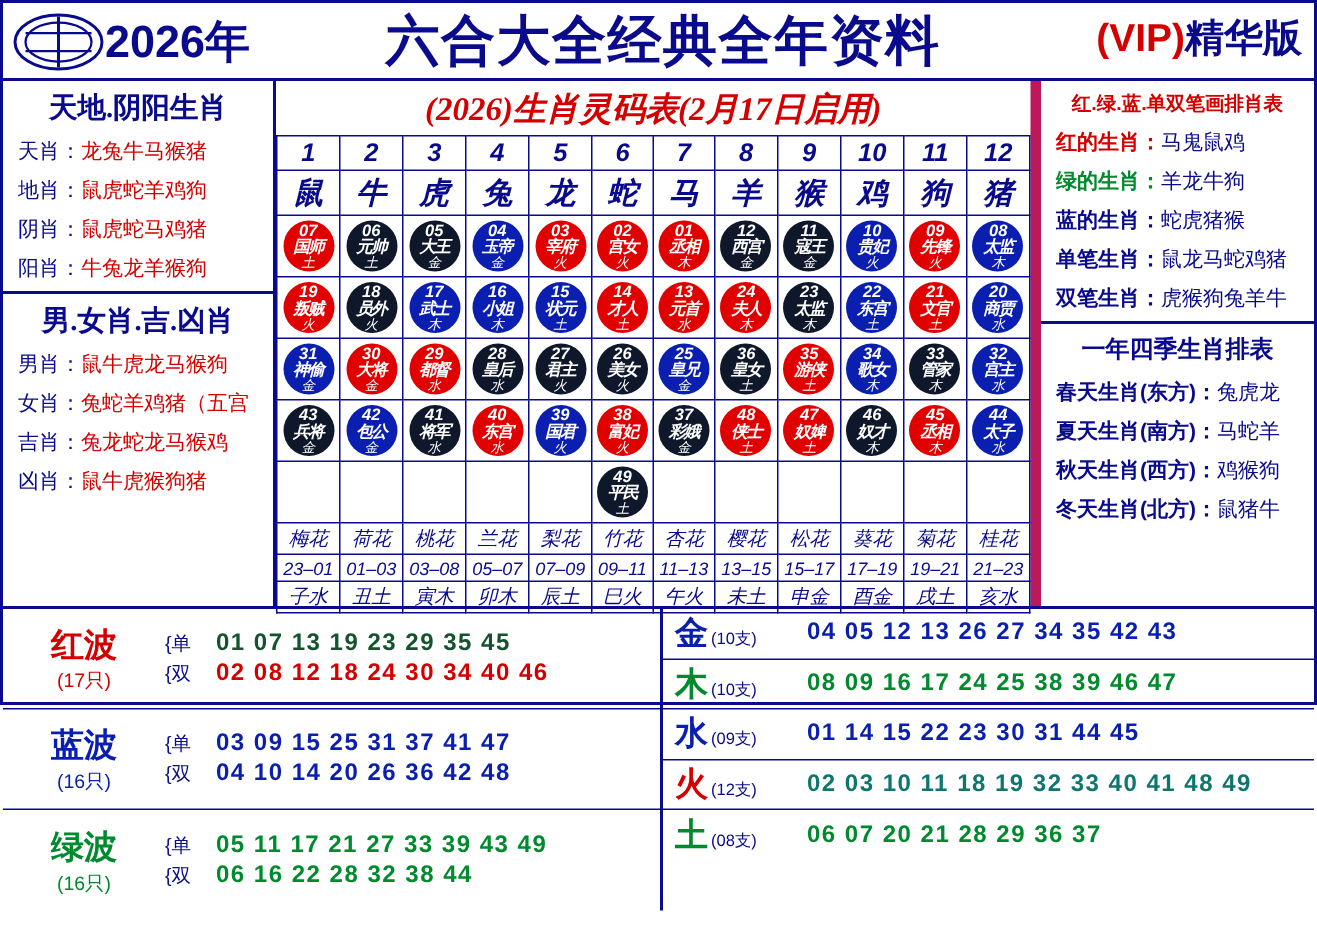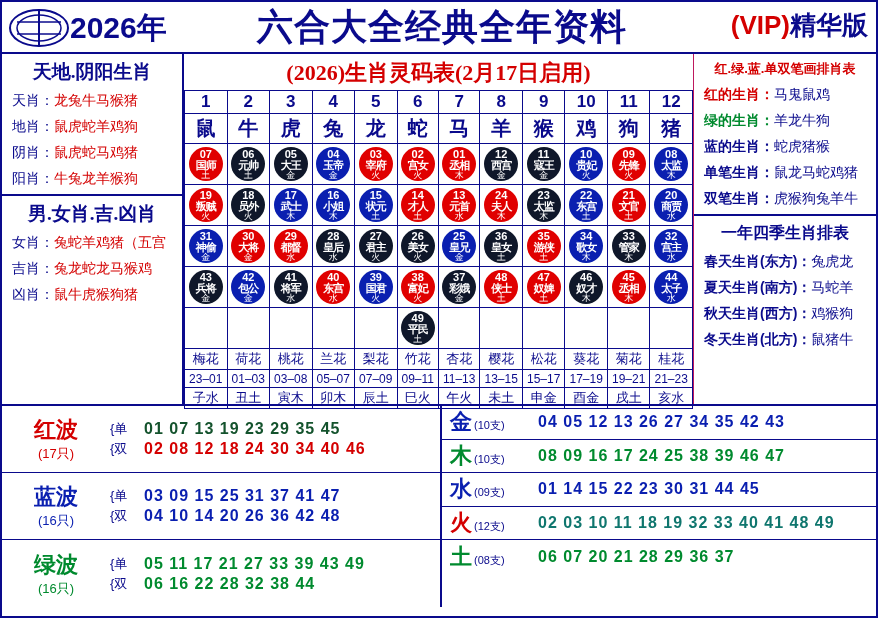--- a/index.html
+++ b/index.html
@@ -3,40 +3,40 @@
 <meta charset="utf-8">
 <style>
   * { box-sizing: border-box; }
   html, body { margin:0; padding:0; }
   body {
     width: 878px; height: 618px;
     font-family: "Liberation Sans", sans-serif;
     background: #ffffff;
     overflow: hidden;
   }
-  .page { position: relative; width: 878px; height: 618px; border: 2px solid #0a0a8c; }
+  .page { position: relative; width: 878px; height: 470px; border: 2px solid #0a0a8c; }
 
   
   .header { position: relative; height: 52px; border-bottom: 2px solid #0a0a8c; }
   .logo { position:absolute; left:6px; top:6px; width:62px; height:40px; }
   .logo svg { display:block; }
   .year { position:absolute; left:68px; top:6px; font-size:30px; font-weight:bold; color:#0a0a8c; letter-spacing:0px;}
   .main-title {
     position:absolute; left:200px; top:0px; width:480px; height:50px;
     display:flex; align-items:center; justify-content:center;
     font-size:36px; font-weight:bold; color:#0a0a8c; letter-spacing:1px;
     font-family:"Liberation Serif", serif;
   }
   .vip { position:absolute; right:8px; top:6px; font-size:26px; font-weight:bold; color:#0a0a8c; }
   .vip .vred { color:#d40000; }
 
   
   .body-row { display:flex; height:350px; }
   .col-left { width:182px; border-right:2px solid #0a0a8c; }
-  .col-mid  { flex:1; border-right:1px solid #be185d; }
+  .col-mid  { flex:1; border-right:7px solid #be185d;font-style:italic; }
   .col-right{ width:182px; }
 
   
   .lbox { padding:2px 4px; }
   .lhead { text-align:center; font-size:19px; font-weight:bold; color:#0a0a8c; padding:3px 0 3px; font-family:"Liberation Serif", serif;}
   .lrow { font-size:14px; color:#0a0a8c; padding:4px 2px 4px 6px; white-space:nowrap;}
   .lrow .lb { font-weight:normal; }
   .lsep { border-top:2px solid #0a0a8c; }
   .red { color:#d40000; }
   .grn { color:#008a2e; }
@@ -121,20 +121,21 @@
       <div class="lbox">
         <div class="lhead">天地.阴阳生肖</div>
         <div class="lrow"><span class="lb">天肖：</span><span class="red">龙兔牛马猴猪</span></div>
         <div class="lrow"><span class="lb">地肖：</span><span class="red">鼠虎蛇羊鸡狗</span></div>
         <div class="lrow"><span class="lb">阴肖：</span><span class="red">鼠虎蛇马鸡猪</span></div>
         <div class="lrow"><span class="lb">阳肖：</span><span class="red">牛兔龙羊猴狗</span></div>
       </div>
       <div class="lsep"></div>
       <div class="lbox">
         <div class="lhead">男.女肖.吉.凶肖</div>
+        <div class="lrow"><span class="lb">男肖：</span><span class="red">鼠牛虎龙马猴狗</span></div>
         <div class="lrow"><span class="lb">女肖：</span><span class="red">兔蛇羊鸡猪（五宫</span></div>
         <div class="lrow"><span class="lb">吉肖：</span><span class="red">兔龙蛇龙马猴鸡</span></div>
         <div class="lrow"><span class="lb">凶肖：</span><span class="red">鼠牛虎猴狗猪</span></div>
       </div>
     </div>
 
     <div class="col-mid">
       <div class="mid-title">(2026)生肖灵码表(2月17日启用)</div>
       <table class="zodiac-table">
         <tbody>

